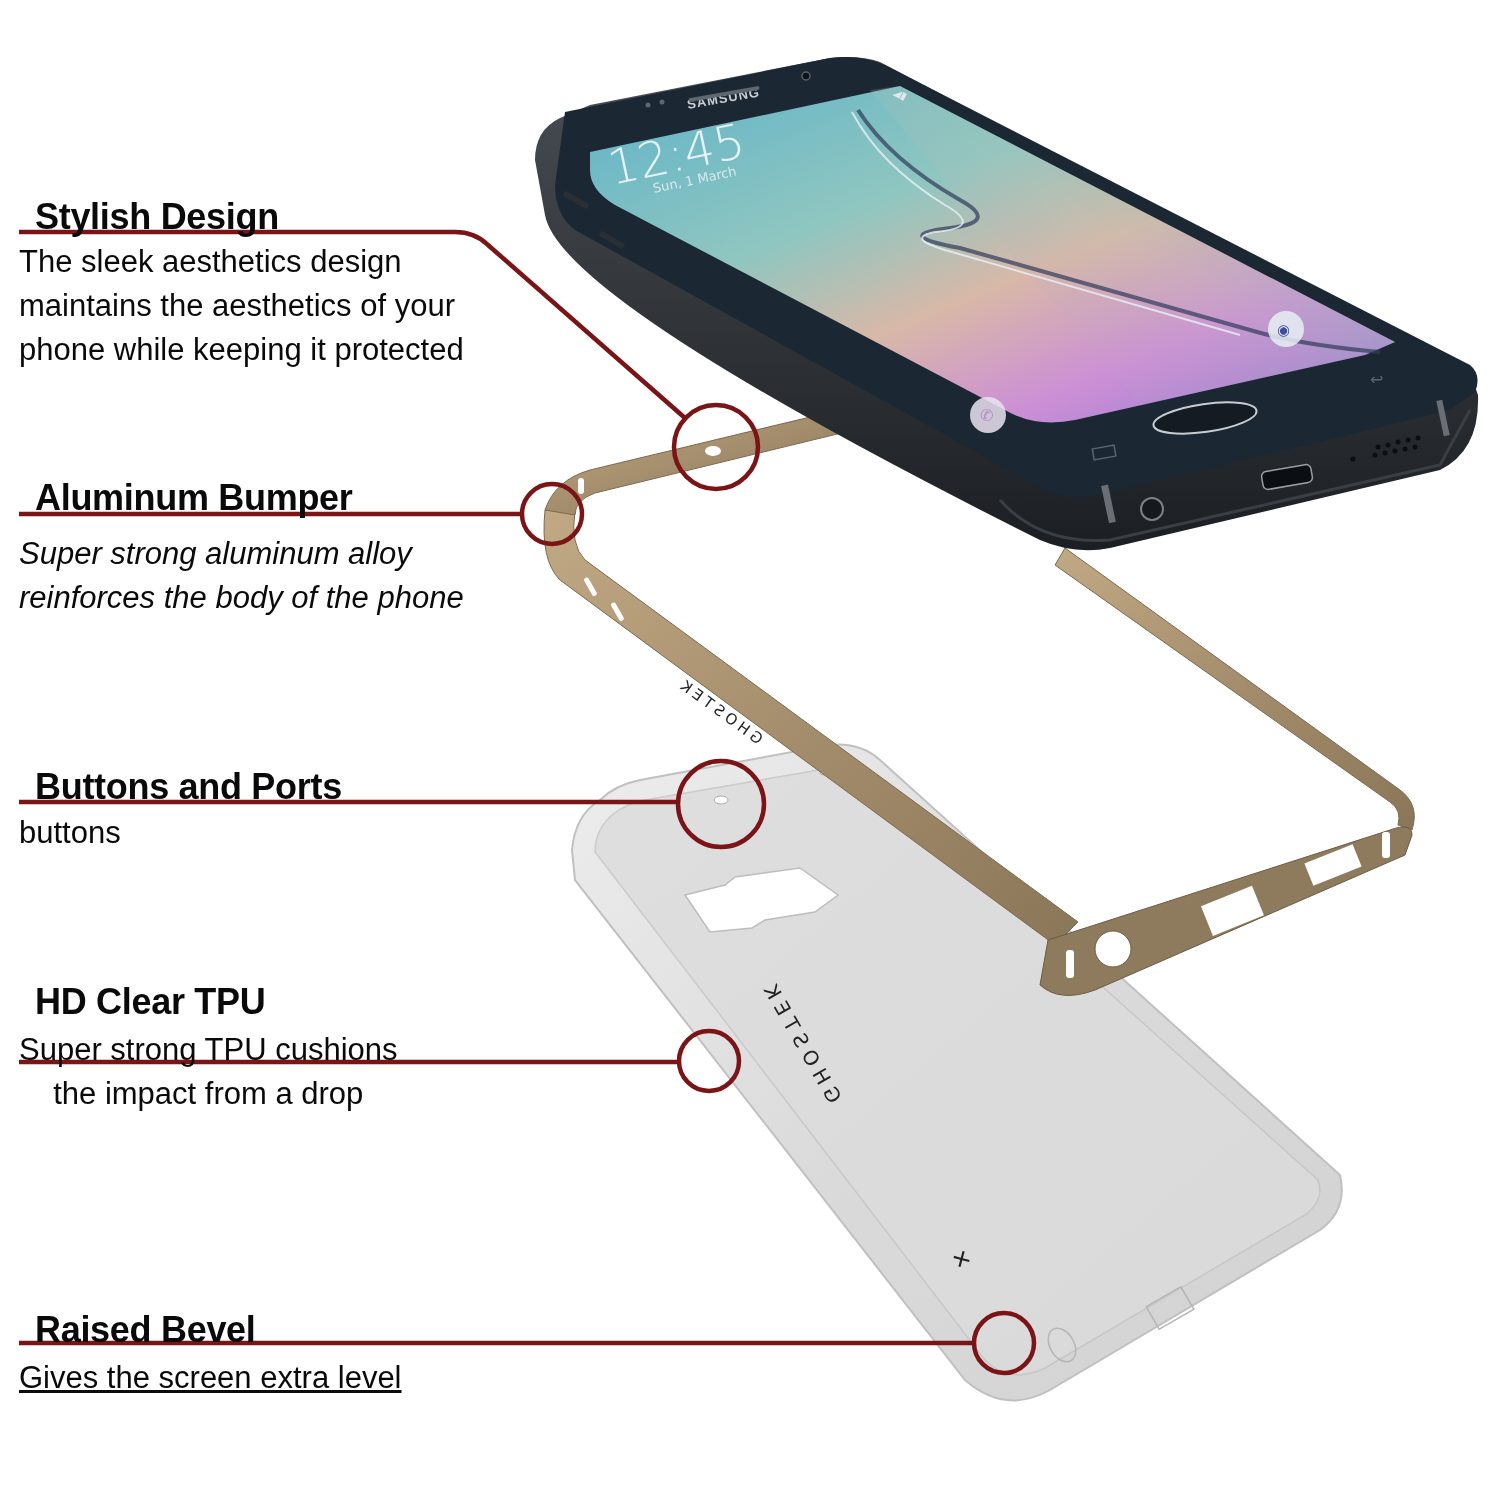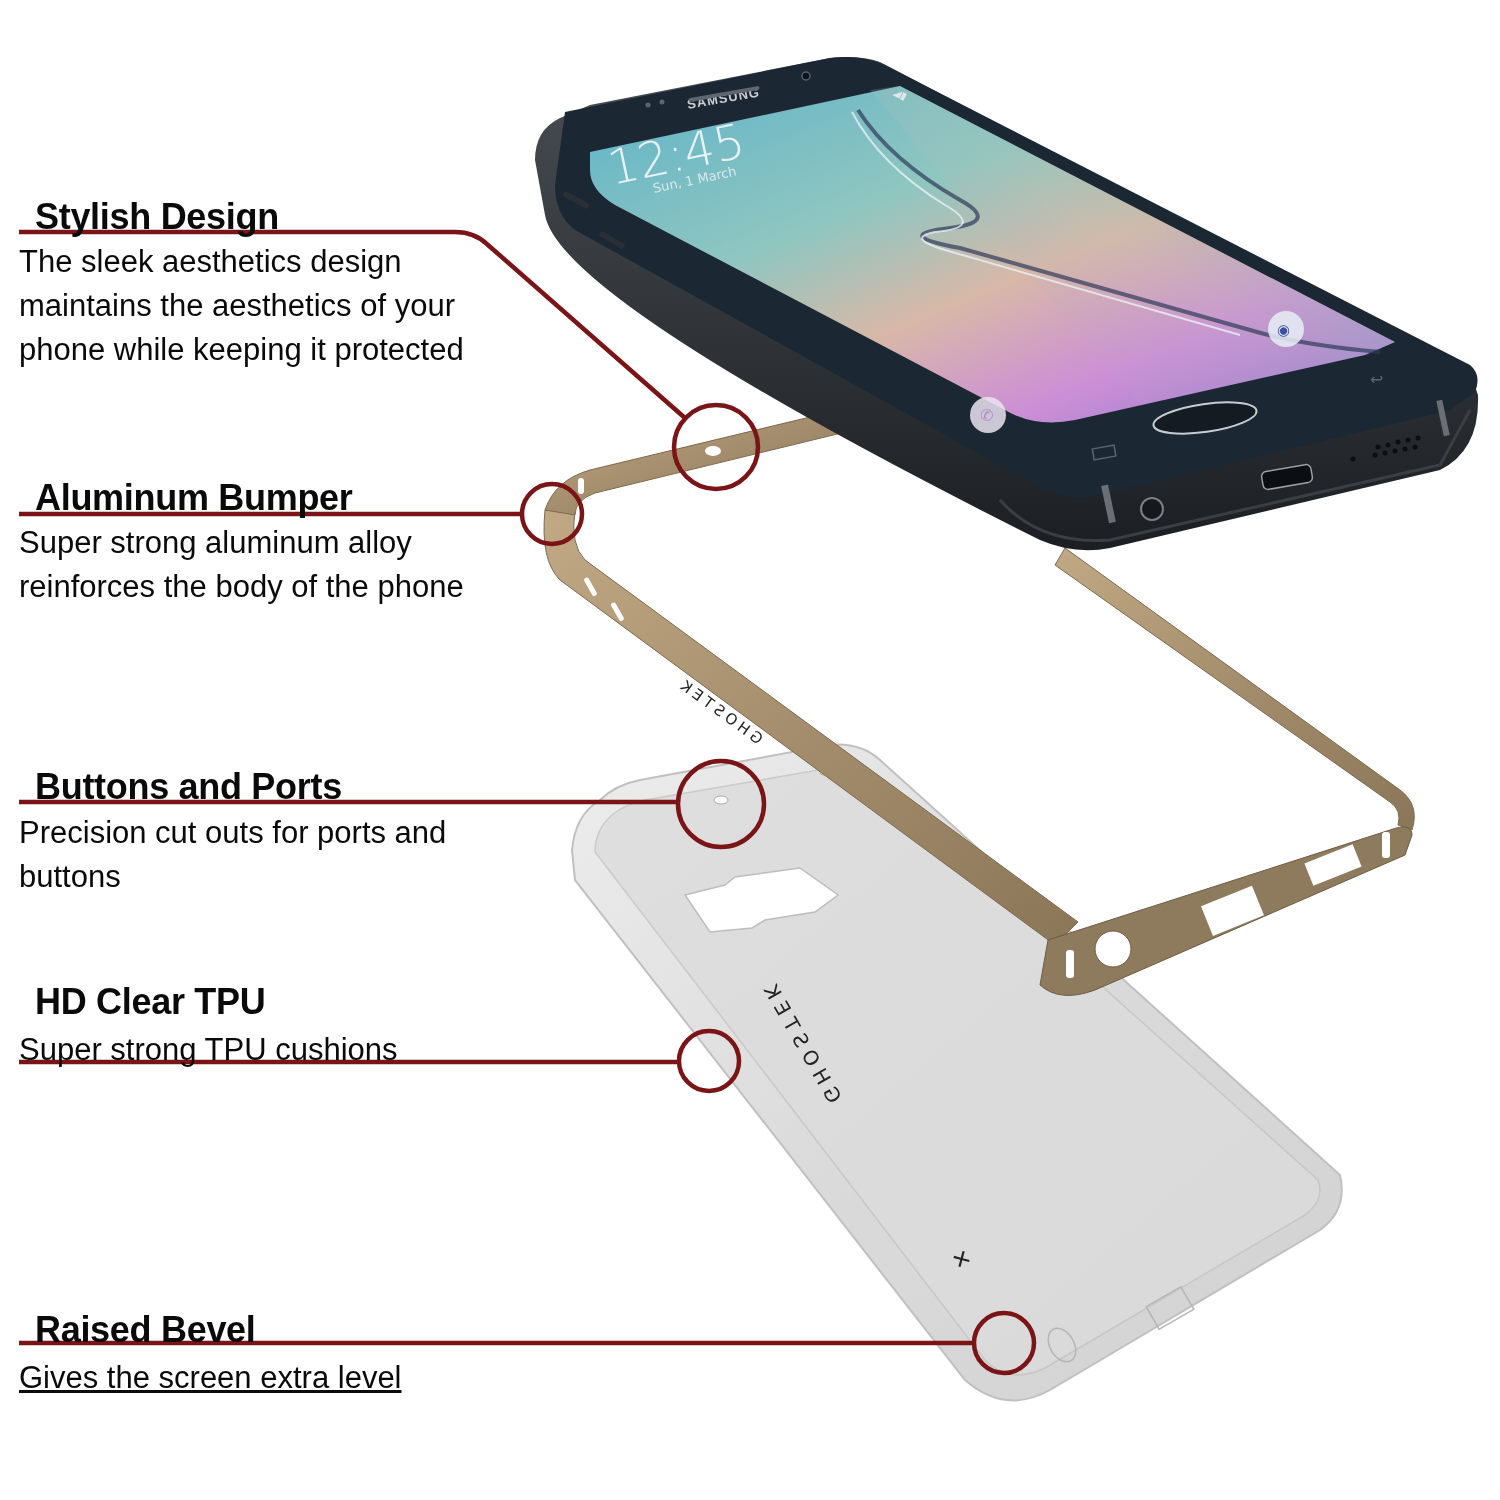--- a/index.html
+++ b/index.html
@@ -164,38 +164,38 @@
   <h2>Stylish Design</h2>
   <div class="desc" style="top:59px;">
     <p>The sleek aesthetics design</p>
     <p style="white-space:nowrap">maintains the aesthetics of your</p>
     <p style="white-space:nowrap">phone while keeping it protected</p>
   </div>
 </section>
 
 <section class="feature" style="top:462px;">
   <h2>Aluminum Bumper</h2>
-  <div class="desc" style="top:59px;">
+  <div class="desc" style="top:70px;font-style:italic;">
     <p style="white-space:nowrap">Super strong aluminum alloy</p>
     <p style="white-space:nowrap">reinforces the body of the phone</p>
   </div>
 </section>
 
 <section class="feature" style="top:751px;">
   <h2>Buttons and Ports</h2>
   <div class="desc" style="top:60px;">
-    <p style="white-space:nowrap">Precision cut outs for ports and</p>
     <p style="white-space:nowrap">buttons</p>
   </div>
 </section>
 
 <section class="feature" style="top:966px;text-align:center;">
   <h2>HD Clear TPU</h2>
   <div class="desc" style="top:62px;">
     <p style="white-space:nowrap">Super strong TPU cushions</p>
+    <p style="white-space:nowrap">the impact from a drop</p>
   </div>
 </section>
 
 <section class="feature" style="top:1294px;">
   <h2>Raised Bevel</h2>
   <div class="desc" style="top:62px;text-decoration:underline;">
     <p style="white-space:nowrap">Gives the screen extra level</p>
   </div>
 </section>
 

